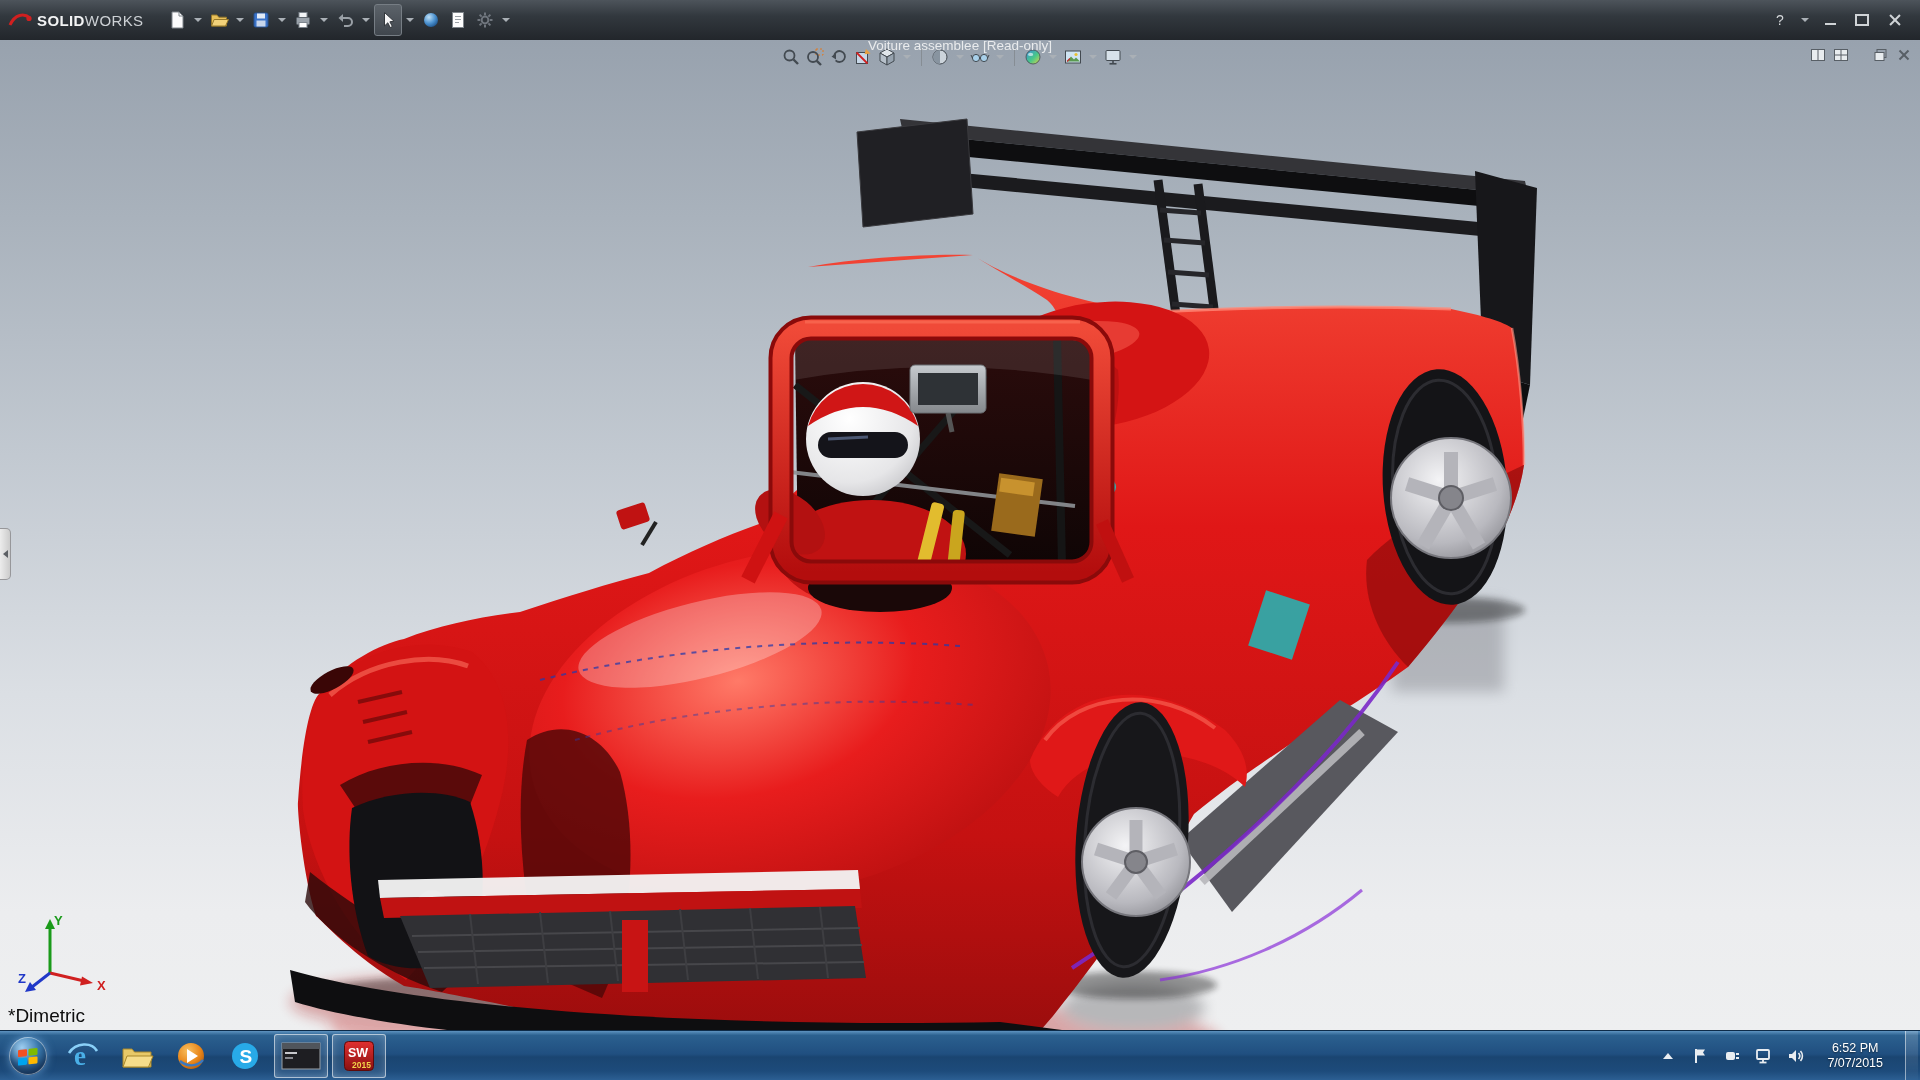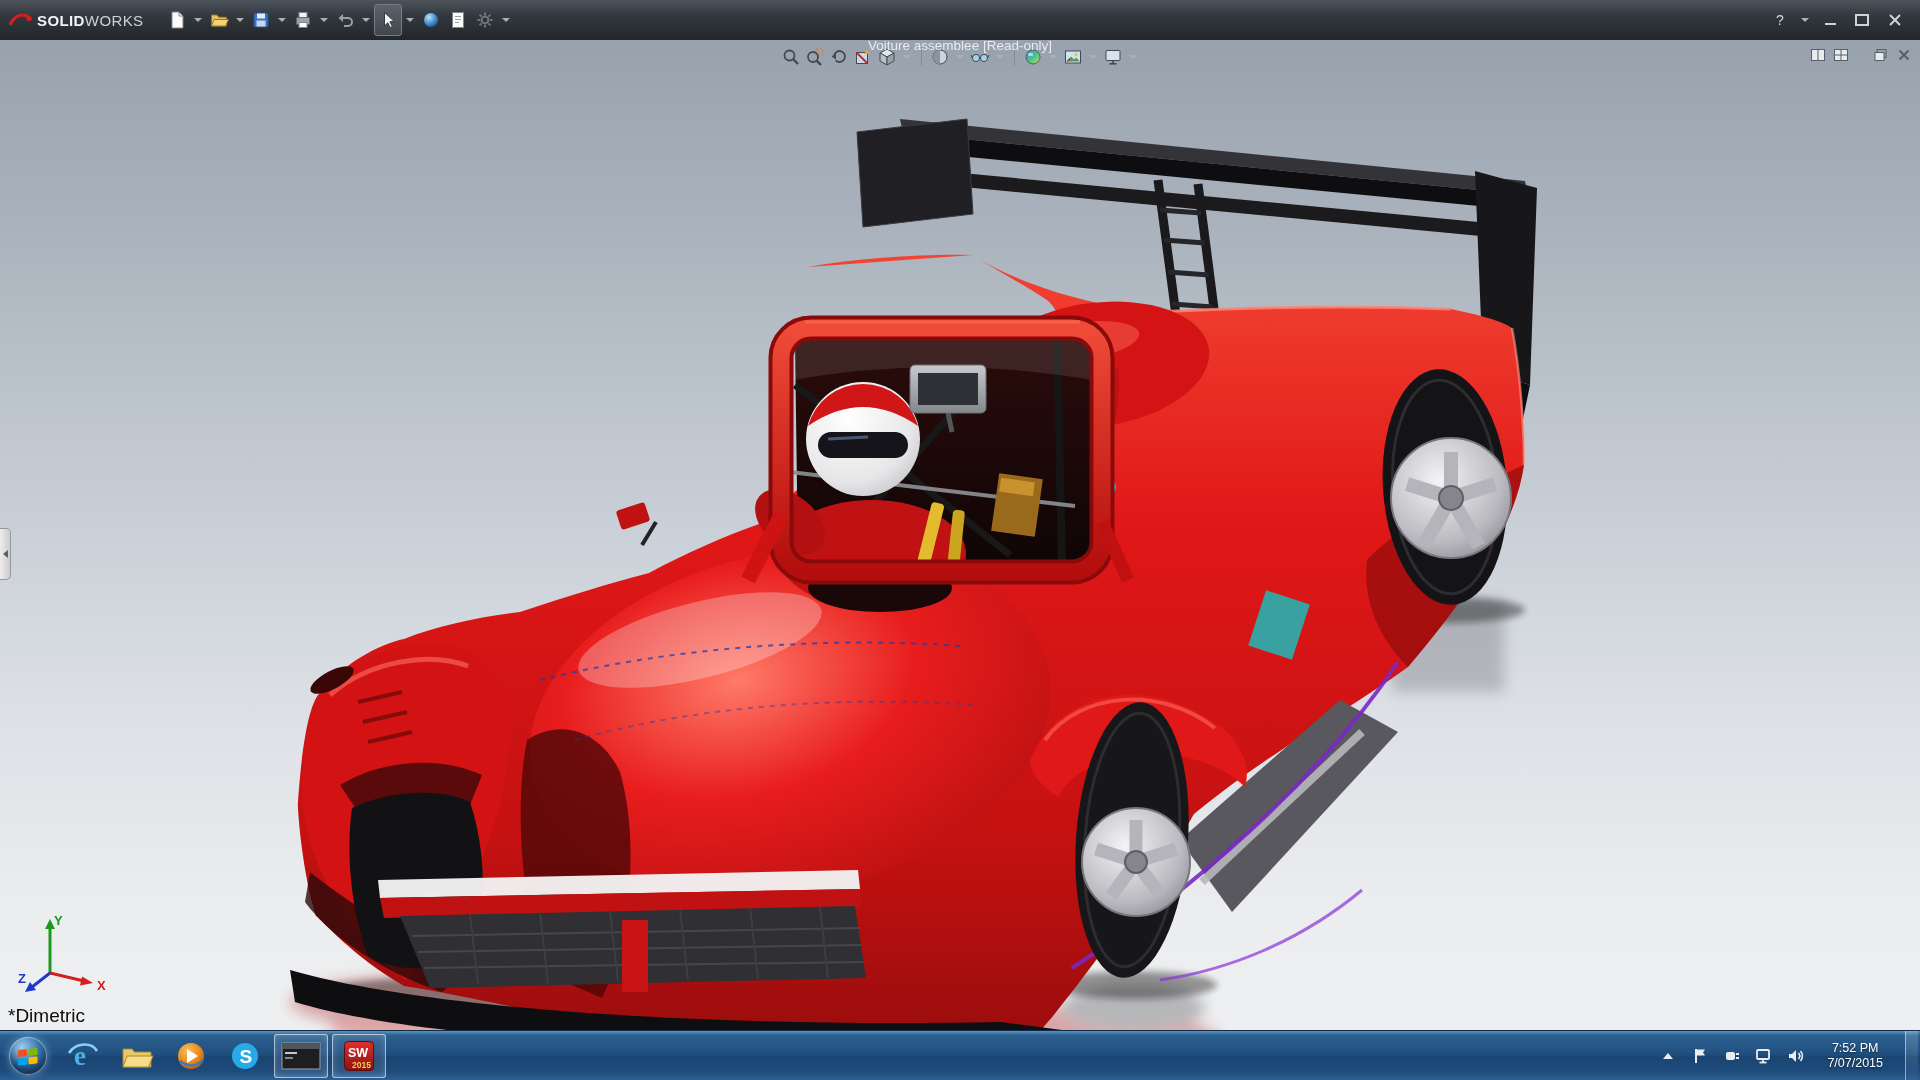--- a/index.html
+++ b/index.html
@@ -648,19 +648,19 @@
         </svg>
       </div>
       <div class="ic">
         <svg width="18" height="16" viewBox="0 0 18 16">
           <path d="M2 6 v4 h3 l4 4 V2 L5 6 z" fill="#e9edf1"></path>
           <path d="M11.5 5 a4.5 4.5 0 0 1 0 6" stroke="#e9edf1" fill="none" stroke-width="1.6"></path>
           <path d="M13.5 3 a7.5 7.5 0 0 1 0 10" stroke="#e9edf1" fill="none" stroke-width="1.6"></path>
         </svg>
       </div>
       <div class="clock">
-        <div>7:52 PM</div>
+        <div>6:52 PM</div>
         <div>7/07/2015</div>
       </div>
       <div class="show-desktop"></div>
     </div>
   </footer>
 </div>
 
 </body></html>

